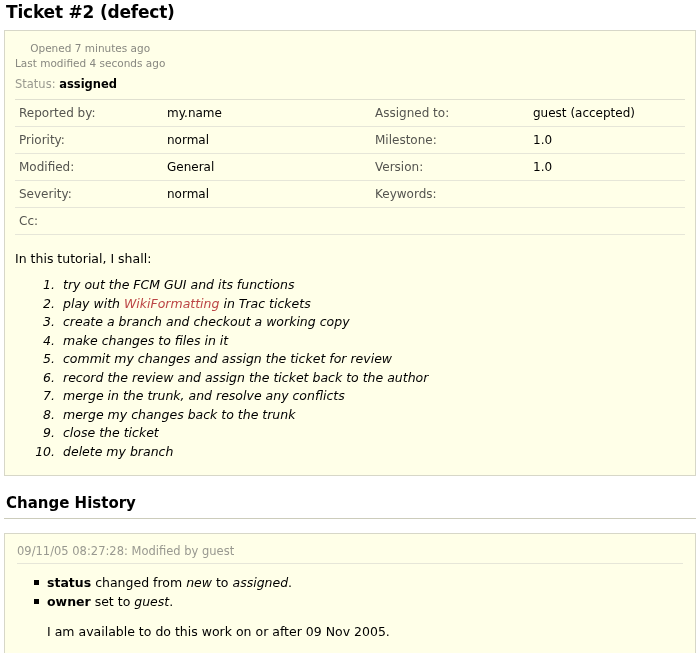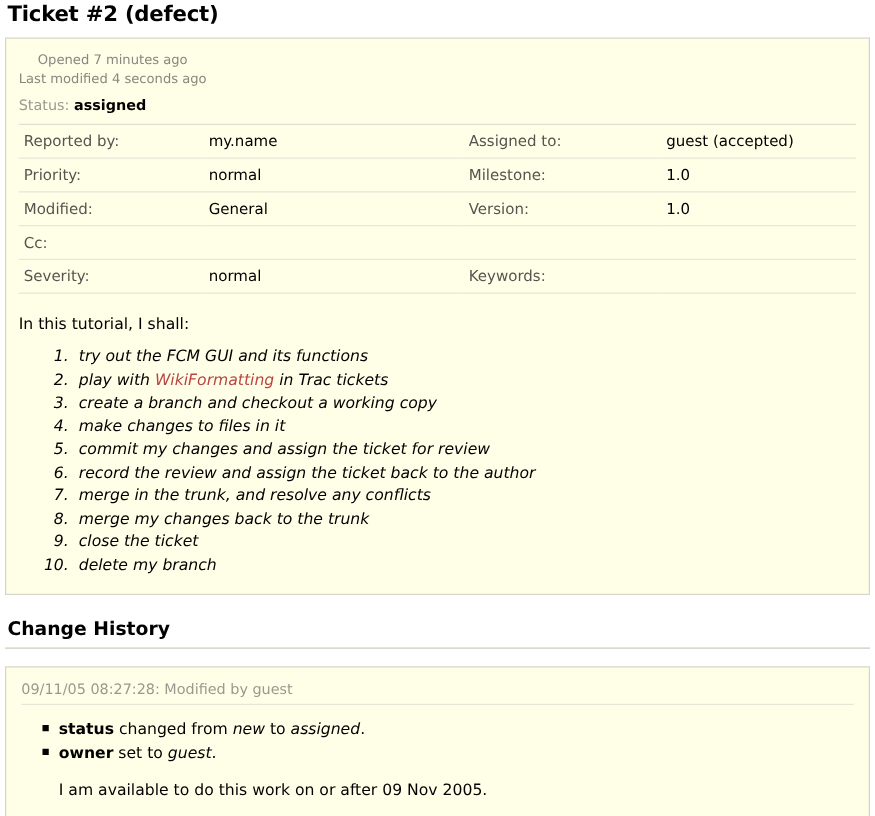--- a/index.html
+++ b/index.html
@@ -211,29 +211,29 @@
           <td class="lbl2">Milestone:</td>
           <td class="val2">1.0</td>
         </tr>
         <tr>
           <td class="lbl">Modified:</td>
           <td class="val">General</td>
           <td class="lbl2">Version:</td>
           <td class="val2">1.0</td>
         </tr>
         <tr>
+          <td class="lbl">Severity:</td>
+          <td class="val">normal</td>
+          <td class="lbl2">Keywords:</td>
+          <td class="val2"></td>
+        </tr>
+        <tr>
           <td class="lbl">Cc:</td>
           <td class="val"></td>
           <td class="lbl2"></td>
-          <td class="val2"></td>
-        </tr>
-        <tr>
-          <td class="lbl">Severity:</td>
-          <td class="val">normal</td>
-          <td class="lbl2">Keywords:</td>
           <td class="val2"></td>
         </tr>
       </tbody>
     </table>
 
     <div class="desc">
       <p>In this tutorial, I shall:</p>
       <ol class="steps">
         <li><span>try out the FCM GUI and its functions</span></li>
         <li><span>play with </span><a class="wiki" href="#">WikiFormatting</a><span> in Trac tickets</span></li>

